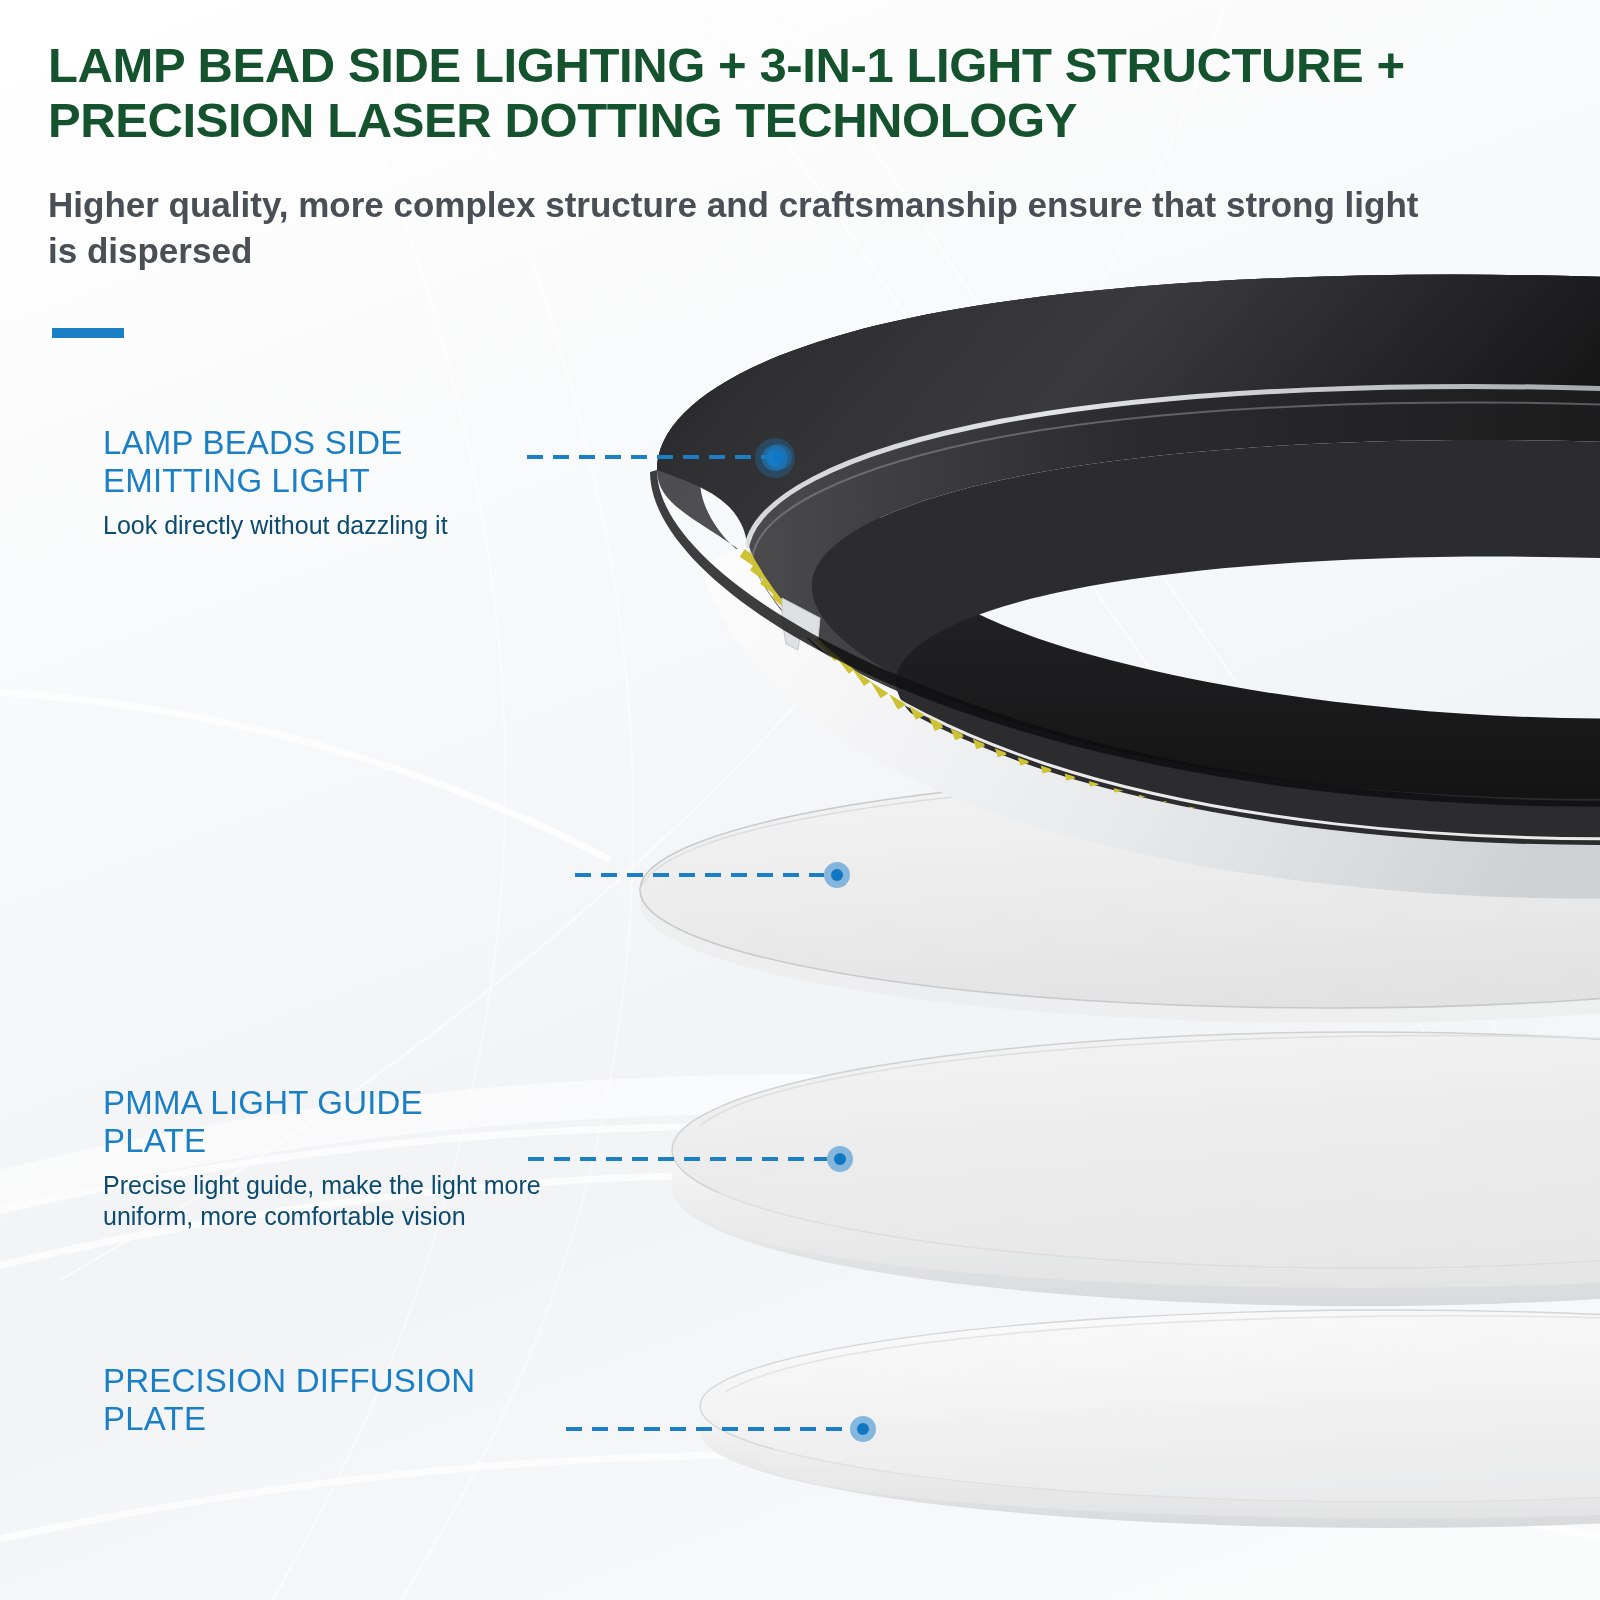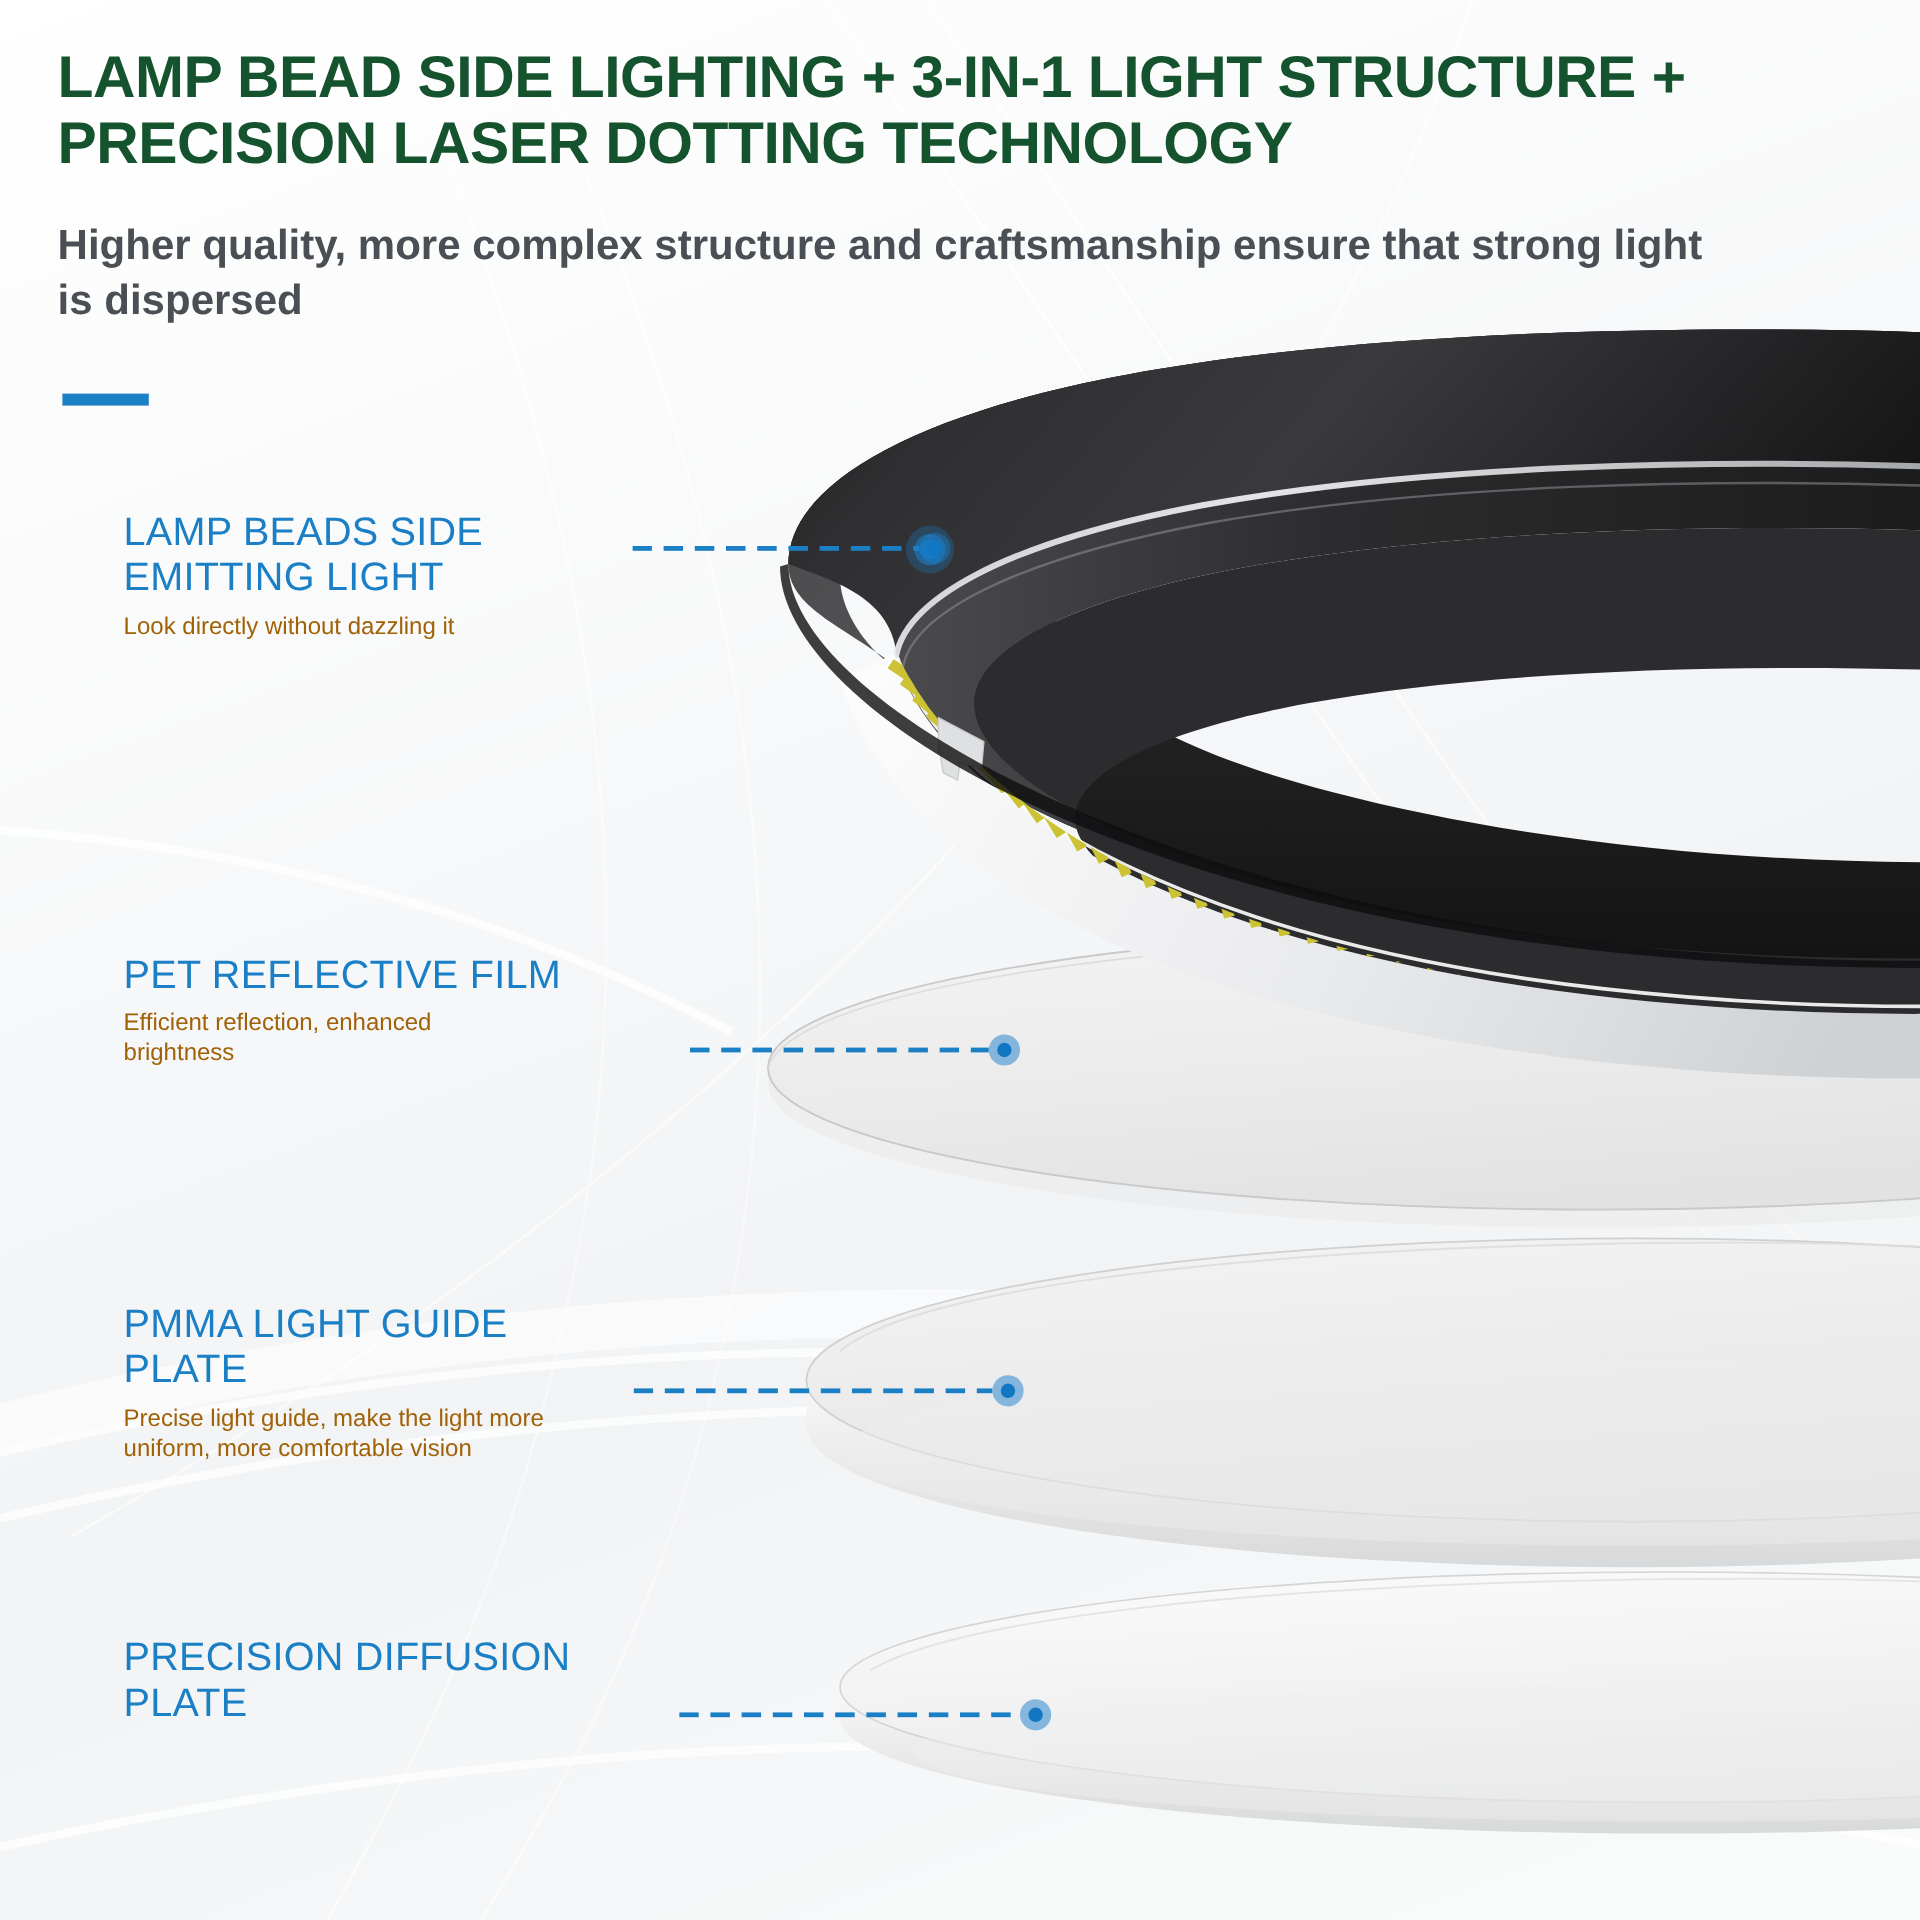--- a/index.html
+++ b/index.html
@@ -45,22 +45,22 @@
     width:72px; height:10px; background:#1b7fc6;
   }
 
   .feature { position:absolute; }
   .feature-title {
     font-size:33px; font-weight:normal; line-height:1.16;
     color:#1b7fc6; letter-spacing:0.2px;
     white-space:pre-line;
   }
   .feature-desc {
-    font-size:20px; font-weight:normal; line-height:1.26;
-    color:#a16207; margin-top:9px;
+    font-size:25px; font-weight:normal; line-height:1.26;
+    color:#0c4a6e; margin-top:9px;
     white-space:pre-line;
   }
 
   #feature-0 { left:103px; top:424px; width:470px; }
   #feature-1 { left:103px; top:793px; width:520px; }
   #feature-2 { left:103px; top:1084px; width:600px; }
   #feature-3 { left:103px; top:1362px; width:620px; }
 
   
   .leader { position:absolute; height:18px; }
@@ -338,25 +338,20 @@
   <p class="subtitle">Higher quality, more complex structure and craftsmanship ensure that strong light is dispersed</p>
 
   <div class="accent-bar"></div>
 
   <div class="feature" id="feature-0">
     <div class="feature-title">LAMP BEADS SIDE
 EMITTING LIGHT</div>
     <div class="feature-desc">Look directly without dazzling it</div>
   </div>
 
-  <div class="feature" id="feature-1">
-    <div class="feature-title">PET REFLECTIVE FILM</div>
-    <div class="feature-desc">Efficient reflection, enhanced
-brightness</div>
-  </div>
 
   <div class="feature" id="feature-2">
     <div class="feature-title">PMMA LIGHT GUIDE
 PLATE</div>
     <div class="feature-desc">Precise light guide, make the light more
 uniform, more comfortable vision</div>
   </div>
 
   <div class="feature" id="feature-3">
     <div class="feature-title">PRECISION DIFFUSION

